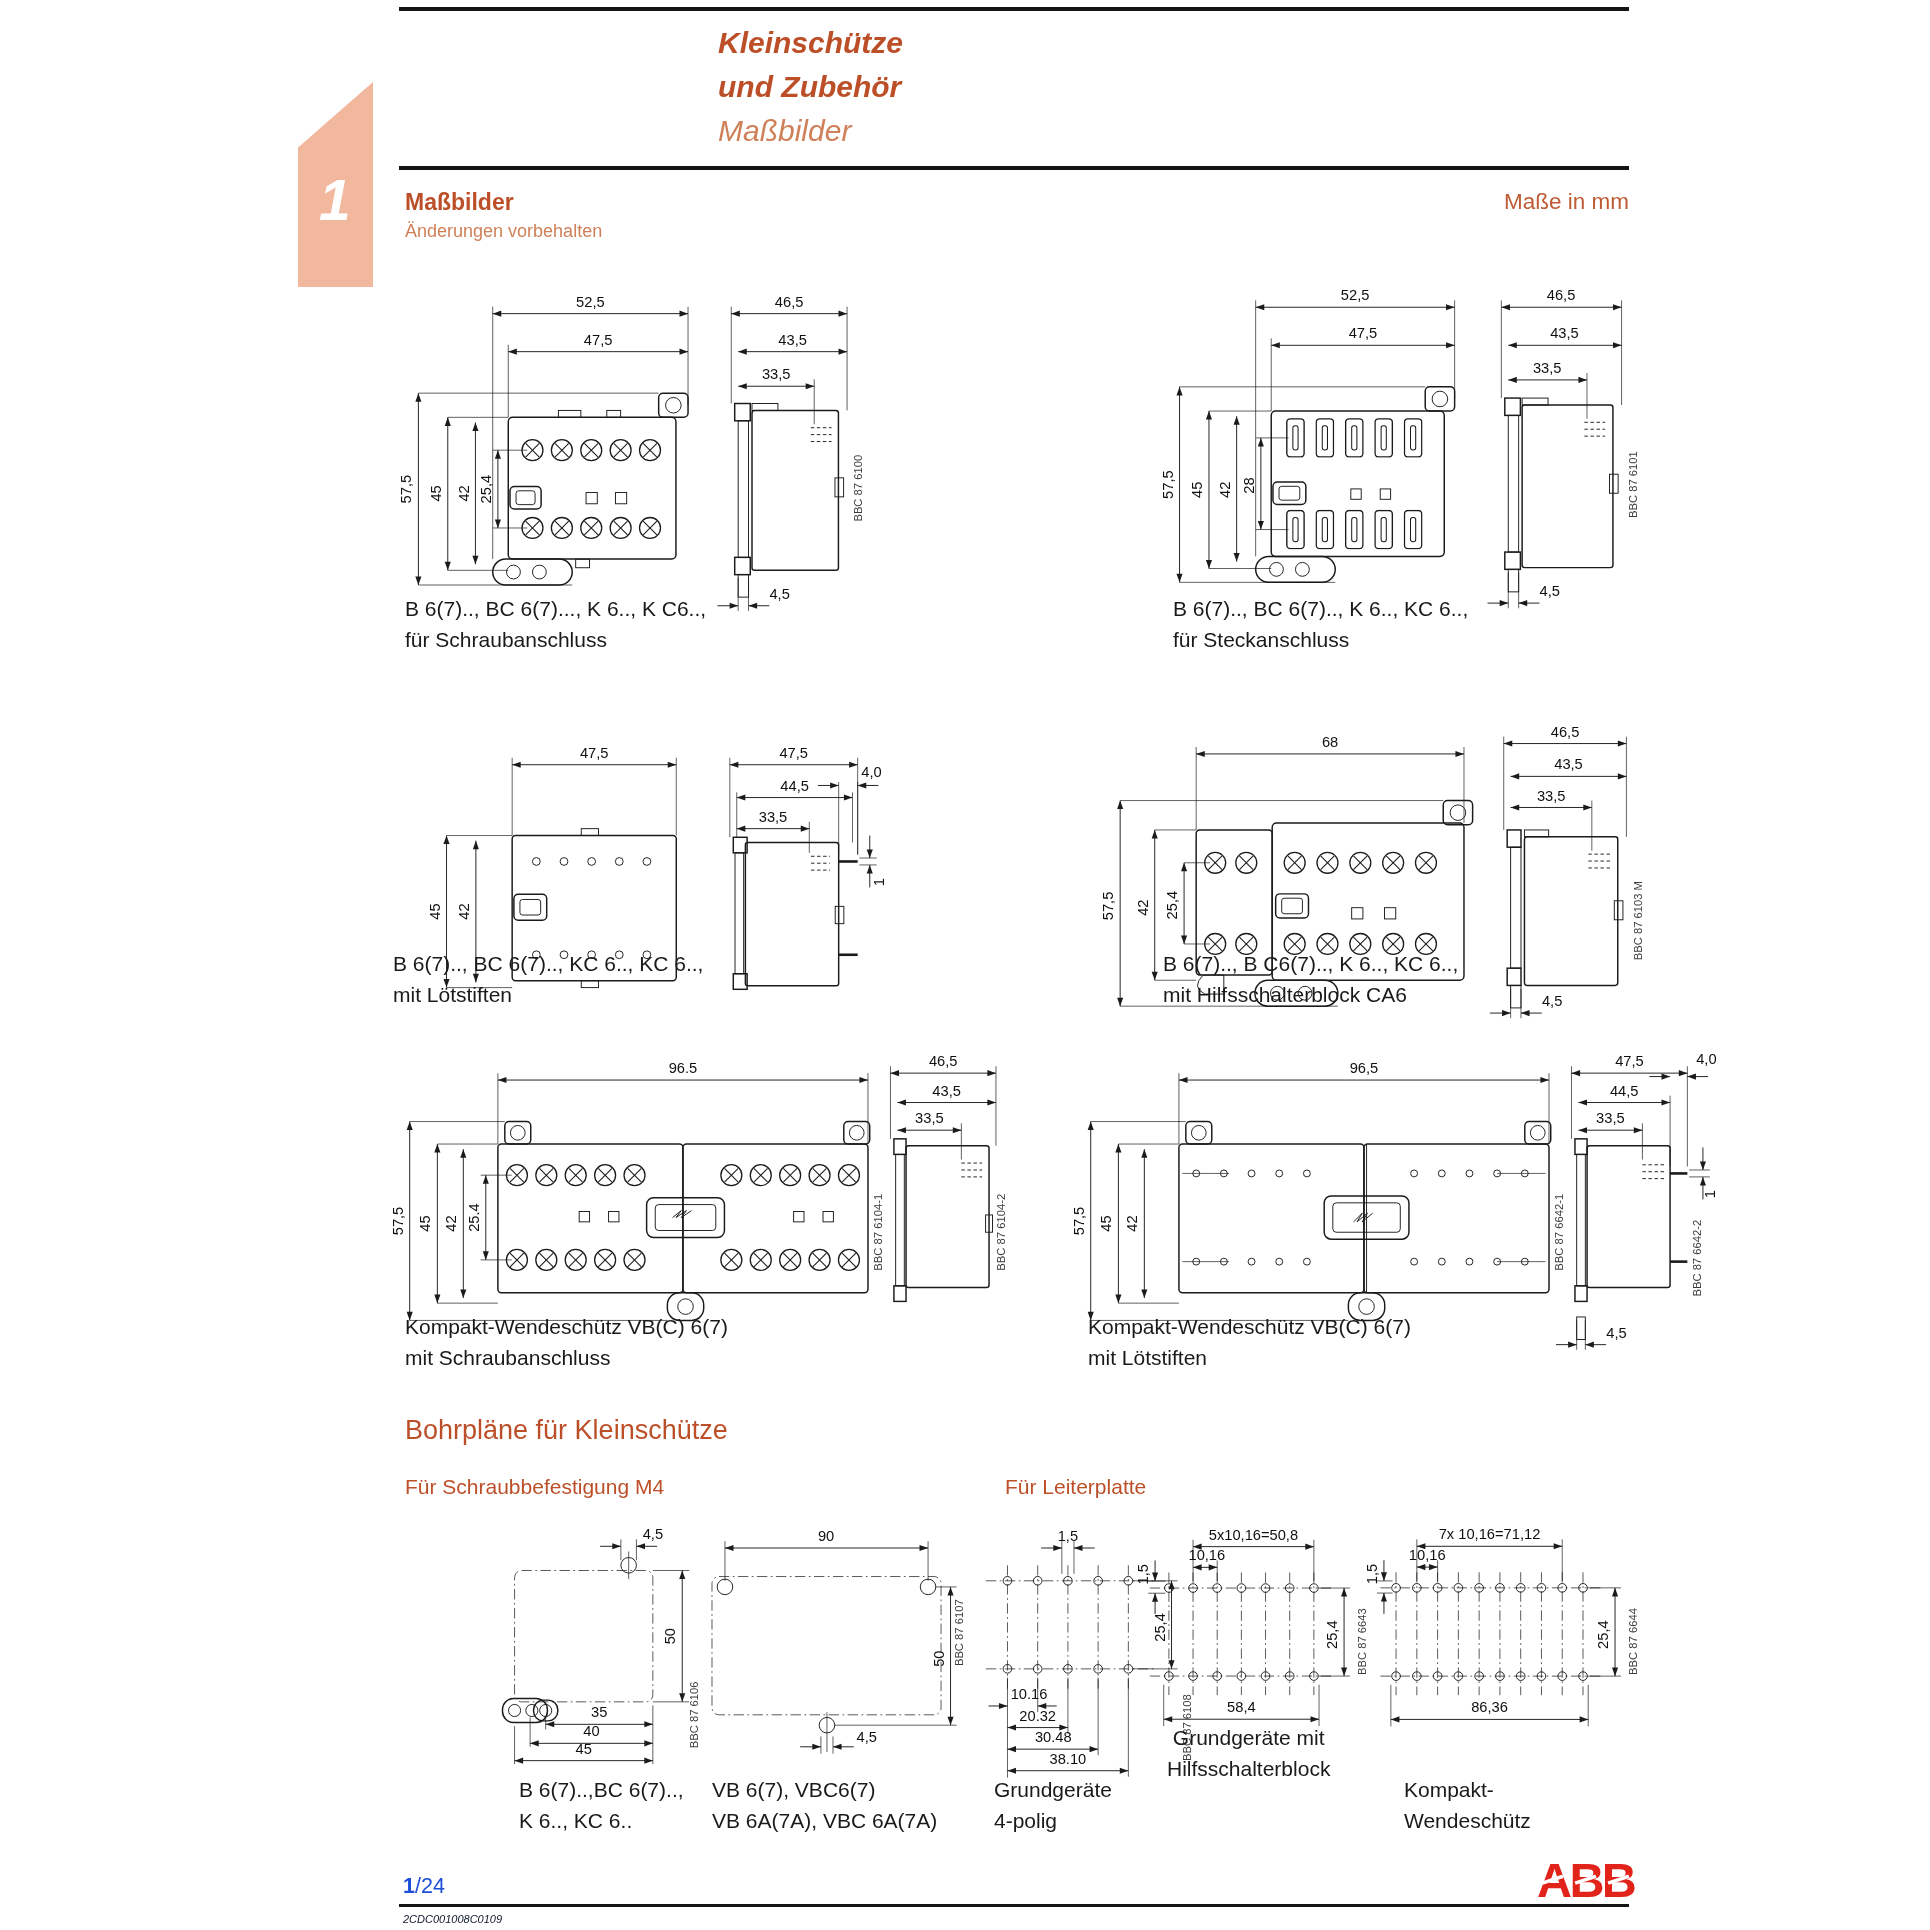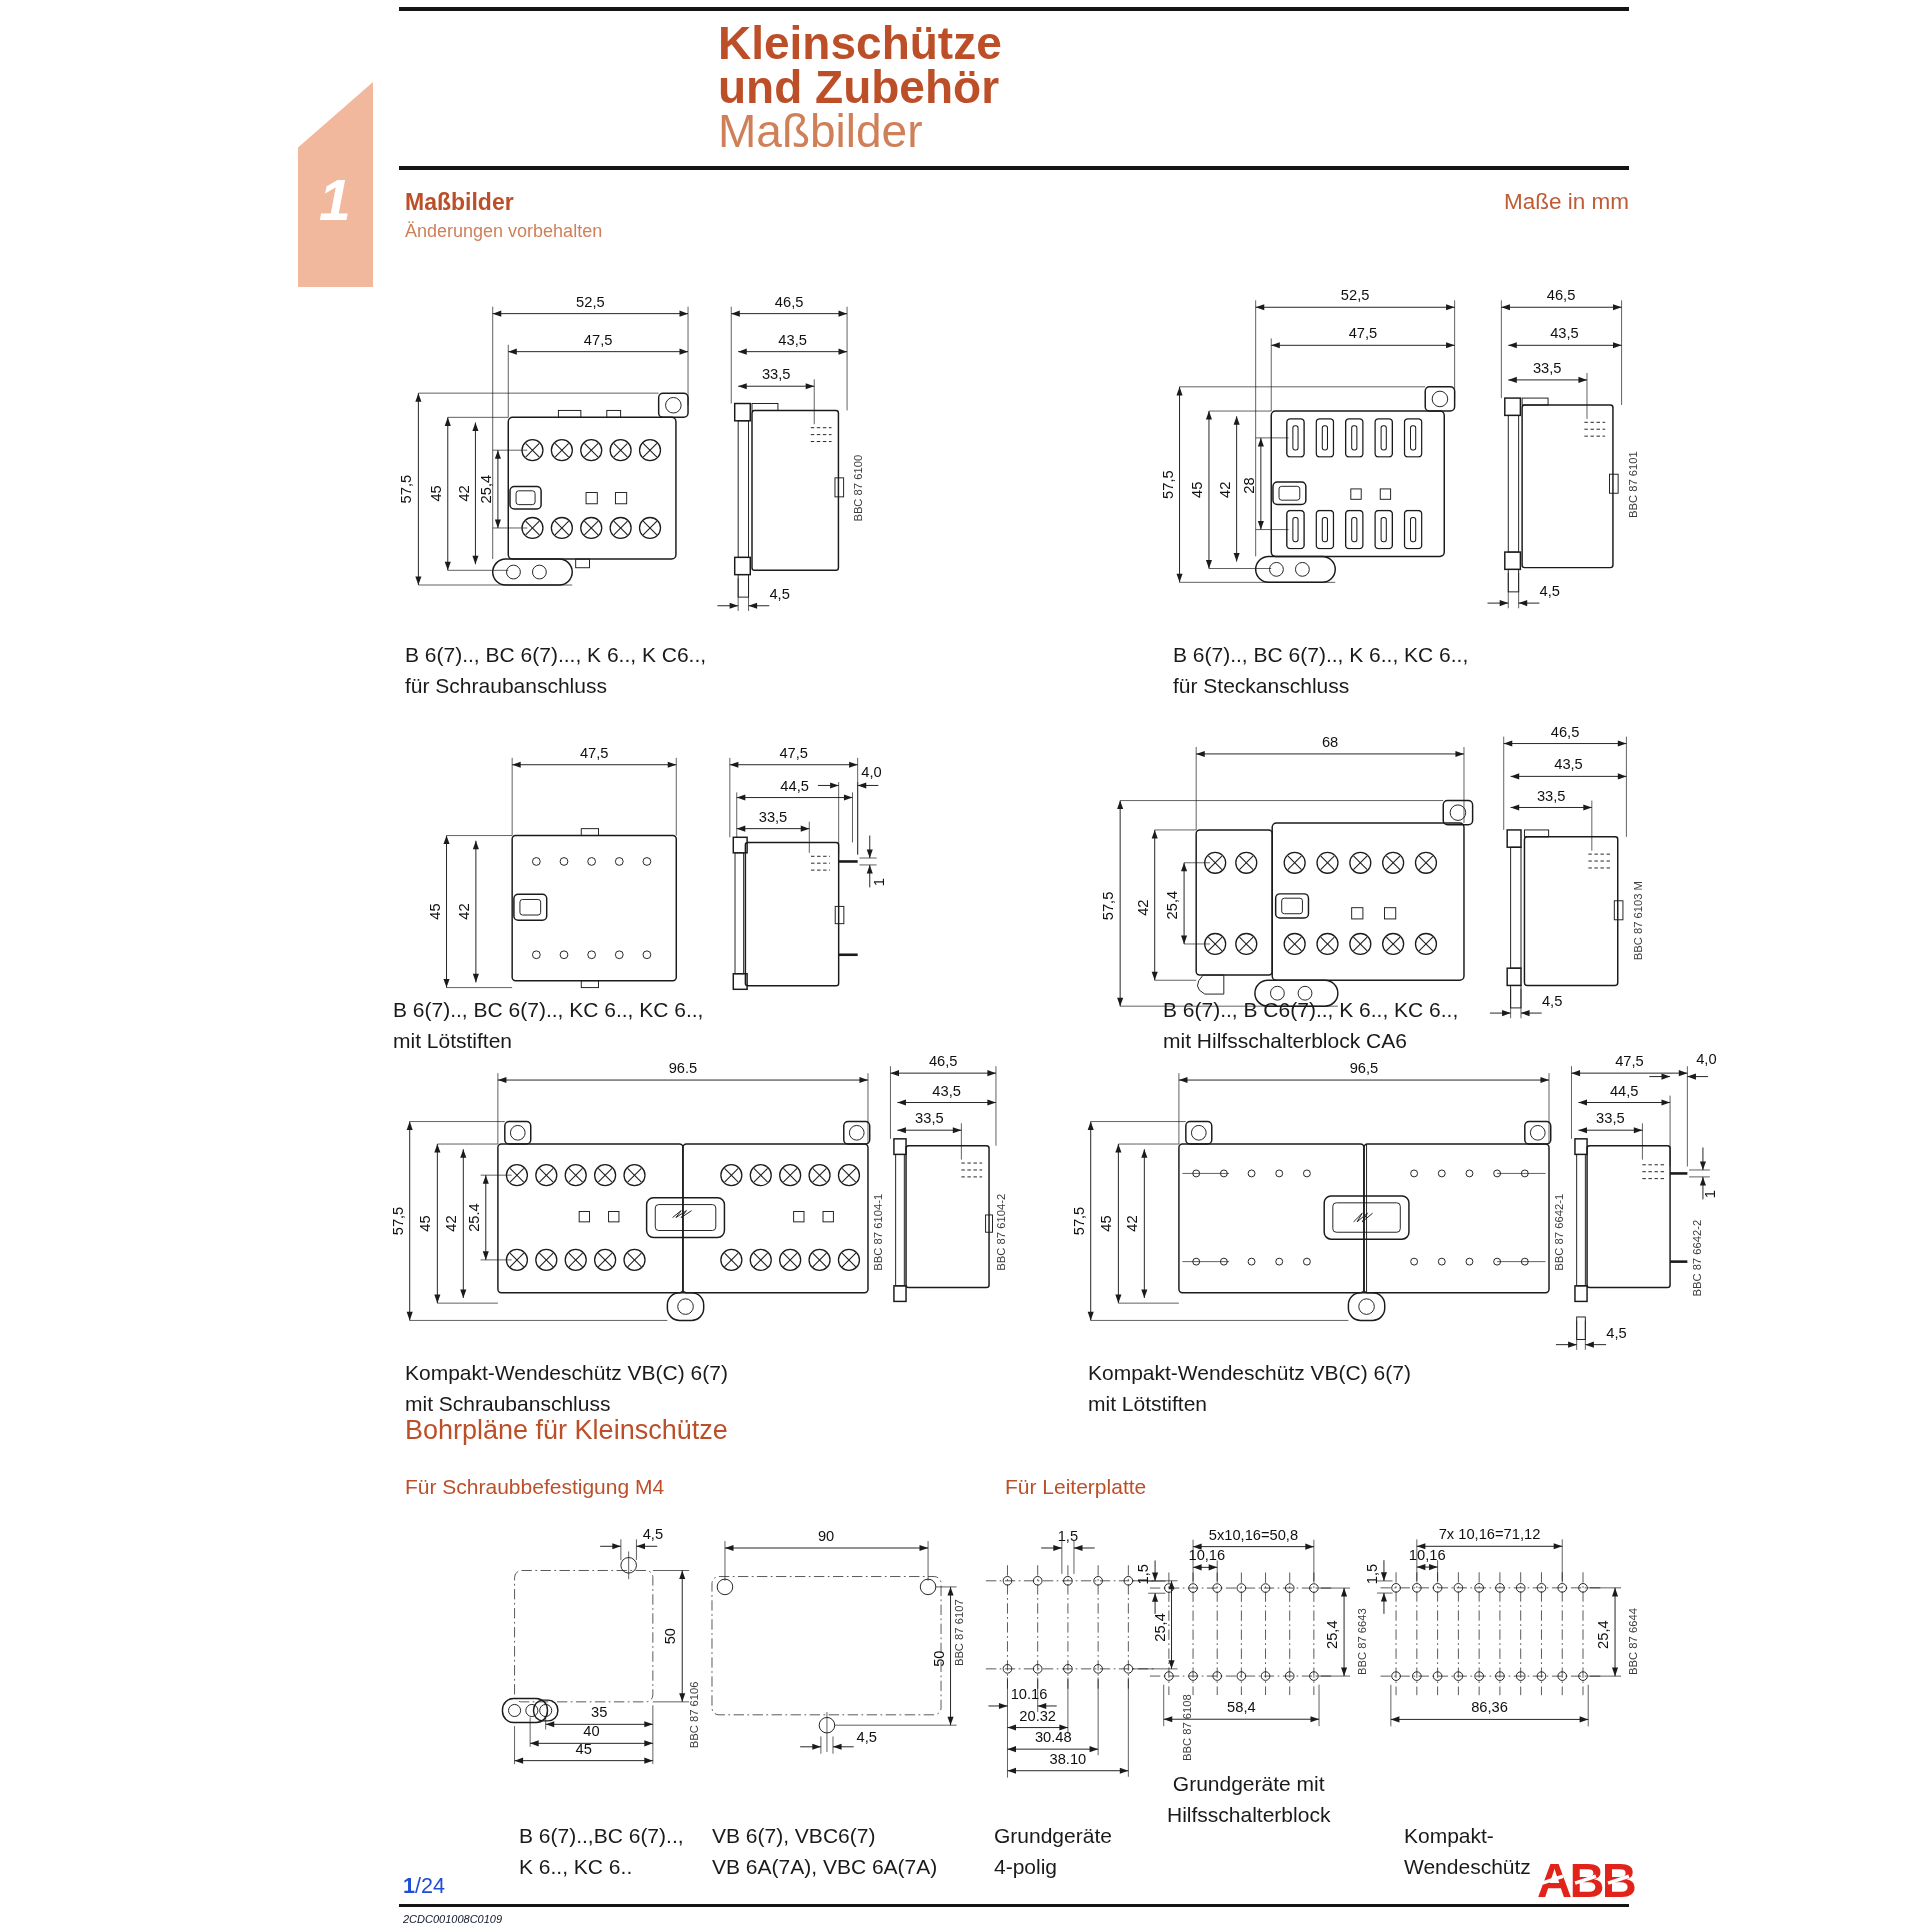--- a/index.html
+++ b/index.html
@@ -1,28 +1,28 @@
 <!DOCTYPE html>
 <html style="font-size:14px"><head>
 <meta charset="utf-8">
 <style>
   html,body{margin:0;padding:0;background:#fff;}
   body{width:1931px;height:1931px;position:relative;font-family:"Liberation Sans",sans-serif;color:#111;overflow:hidden;}
   .rule{position:absolute;background:#141414;}
   
-  .hdr-title{position:absolute;left:718px;top:21px;font-size:46px;font-weight:bold;line-height:44px;color:#bc4f28;}
+  .hdr-title{position:absolute;left:718px;top:21px;font-size:30px;font-weight:bold;line-height:44px;color:#bc4f28;font-style:italic;}
   .hdr-sub{font-weight:normal;color:#cf8059;}
   .tab{position:absolute;left:298px;top:82px;width:75px;height:205px;background:#f1b89d;
        clip-path:polygon(0 32%,100% 0,100% 100%,0 100%);}
   .tab-num{position:absolute;left:21px;top:85px;font-size:57px;font-style:italic;font-weight:bold;color:#fff;}
   .sec-head{position:absolute;left:405px;top:189px;font-size:23px;font-weight:bold;color:#bc4f28;}
   .sec-note{position:absolute;left:405px;top:221px;font-size:18px;color:#cf8059;}
   .units{position:absolute;top:189px;left:1409px;width:220px;text-align:right;font-size:22.5px;color:#c05c35;}
   
-  .cap{position:absolute;font-size:21px;line-height:31px;color:#1a1a1a;margin-top:46px;}
+  .cap{position:absolute;font-size:21px;line-height:31px;color:#1a1a1a;}
   
   .bp-head{position:absolute;left:405px;top:1415px;font-size:27px;color:#bc4f28;}
   .bp-sub{position:absolute;top:1475px;font-size:21px;font-weight:normal;color:#bc4f28;}
   
   .pageno{position:absolute;left:403px;top:1873px;font-size:21.6px;color:#1d4ed8;}
   .pageno b{font-weight:bold;}
   .doccode{position:absolute;left:403px;top:1913px;font-size:11px;color:#0f172a;font-style:italic;}
   
   svg{position:absolute;overflow:visible;}
   .ol{fill:none;stroke:#1b1b1b;stroke-width:1.7;}

